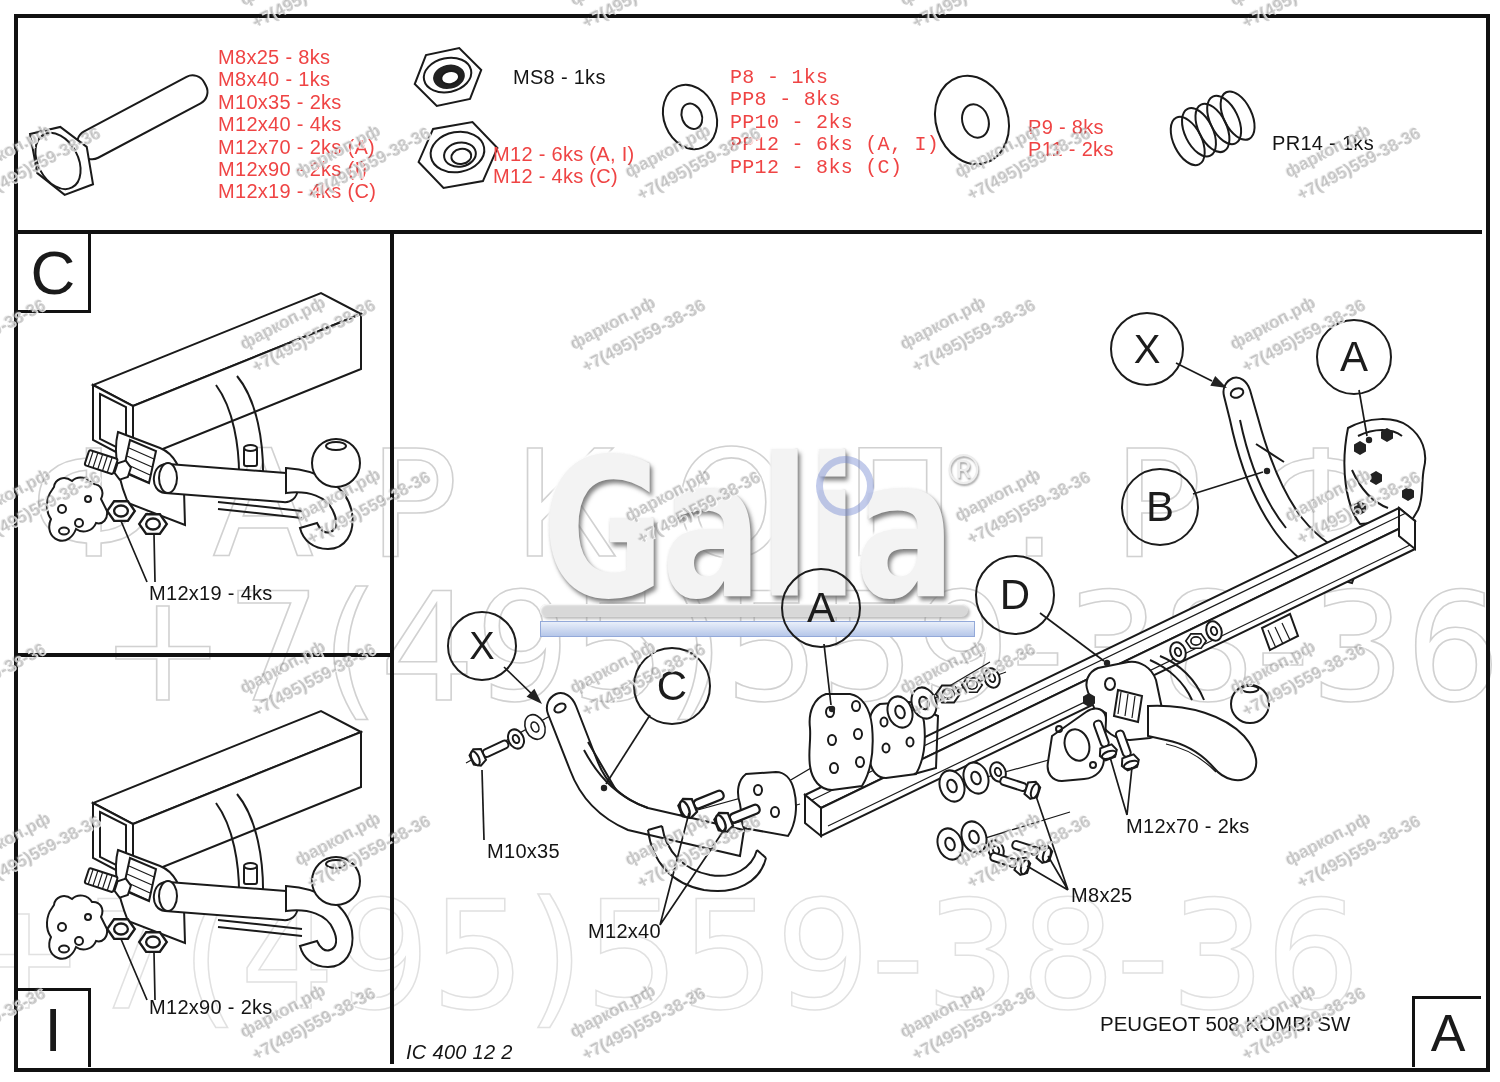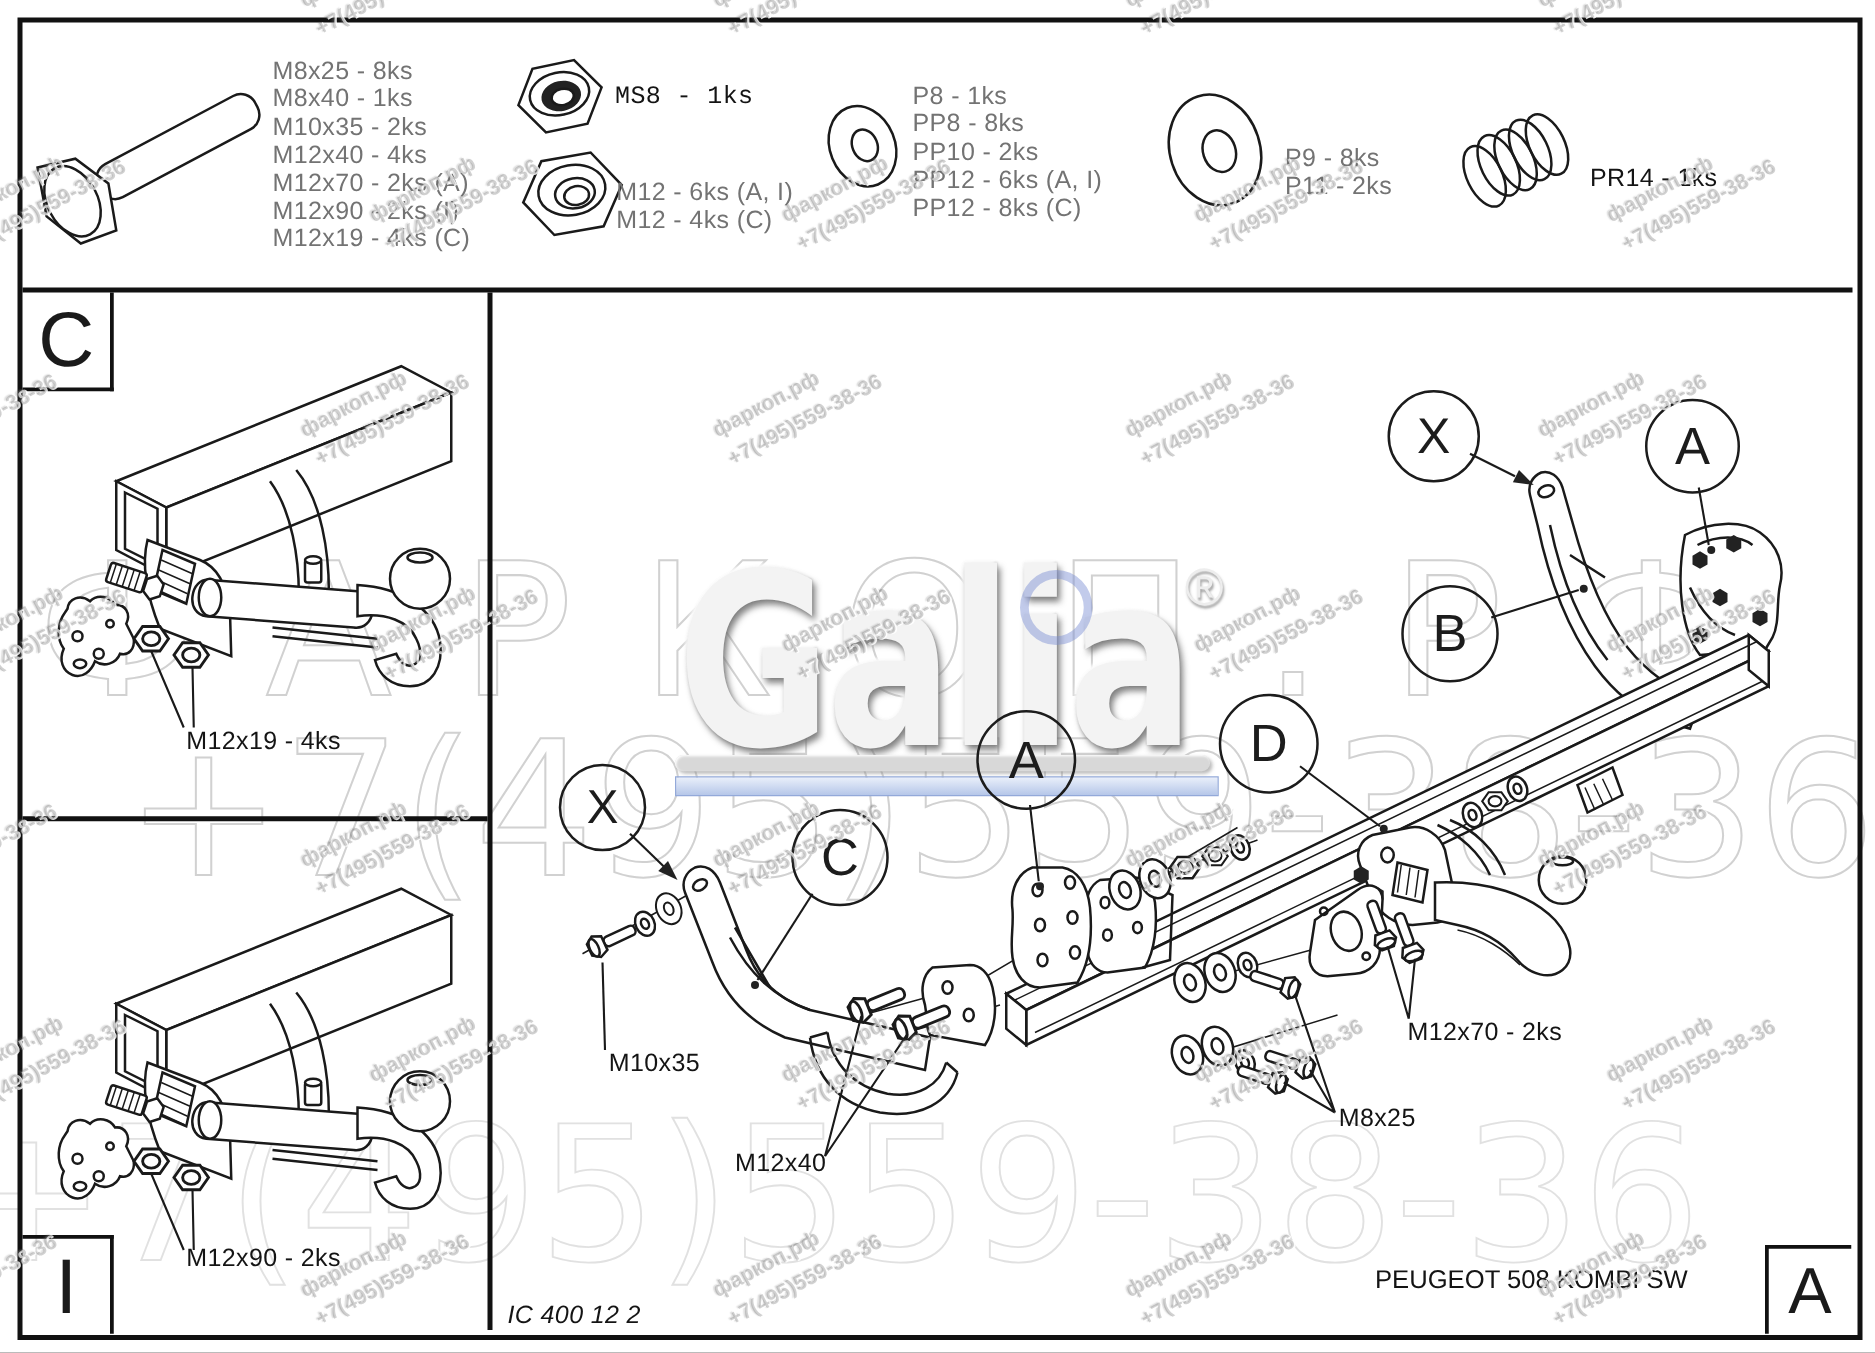--- a/index.html
+++ b/index.html
@@ -31,21 +31,21 @@
       text-shadow:1px 1px 0 rgba(255,255,255,.85),-1px -1px 1px rgba(90,90,90,.2);}
   
   .art{position:absolute;left:0;top:0;z-index:2;}
   .art .fw{fill:#fff;stroke:#1a1a1a;stroke-width:2;}
   .art .ln{fill:none;stroke:#1a1a1a;stroke-width:2;}
   .art .thin{stroke-width:1.2;}
   .art .ldr{fill:none;stroke:#1a1a1a;stroke-width:1.7;}
   .art .fd{fill:#222;stroke:none;}
   
   .lbl{position:absolute;font-size:20px;letter-spacing:.3px;white-space:nowrap;z-index:3;color:#141414;}
-  .list{position:absolute;font-size:20px;letter-spacing:.3px;white-space:nowrap;z-index:3;color:#737373;}
+  .list{position:absolute;font-size:20px;letter-spacing:.3px;white-space:nowrap;z-index:3;color:#ef4444;}
   .list div{height:22.4px;}
   .callout{position:absolute;border:2.4px solid #1c1c1c;border-radius:50%;z-index:3;
       display:flex;align-items:center;justify-content:center;font-weight:400;color:#1c1c1c;background:transparent;}
   .title-block{position:absolute;left:1100px;top:1011px;font-size:20.5px;line-height:25px;z-index:3;color:#141414;}
 </style>
 </head>
 <body>
 
 <div class="screen">
 
@@ -323,26 +323,26 @@
 
   <div class="list" style="left:218px;top:46px;">
     <div>M8x25 - 8ks</div>
     <div>M8x40 - 1ks</div>
     <div>M10x35 - 2ks</div>
     <div>M12x40 - 4ks</div>
     <div>M12x70 - 2ks (A)</div>
     <div>M12x90 - 2ks (I)</div>
     <div>M12x19 - 4ks (C)</div>
   </div>
-  <div class="lbl" style="left:492px;top:66px;font-family:Liberation Mono, monospace;">MS8 - 1ks</div>
+  <div class="lbl" style="left:513px;top:66px;">MS8 - 1ks</div>
   <div class="list" style="left:493px;top:143px;">
     <div>M12 - 6ks (A, I)</div>
     <div>M12 - 4ks (C)</div>
   </div>
-  <div class="list" style="left:730px;top:66px;">
+  <div class="list" style="left:730px;top:66px;font-family:Liberation Mono, monospace;">
     <div>P8 - 1ks</div>
     <div>PP8 - 8ks</div>
     <div>PP10 - 2ks</div>
     <div>PP12 - 6ks (A, I)</div>
     <div>PP12 - 8ks (C)</div>
   </div>
   <div class="list" style="left:1028px;top:116px;">
     <div>P9 - 8ks</div>
     <div>P11 - 2ks</div>
   </div>

